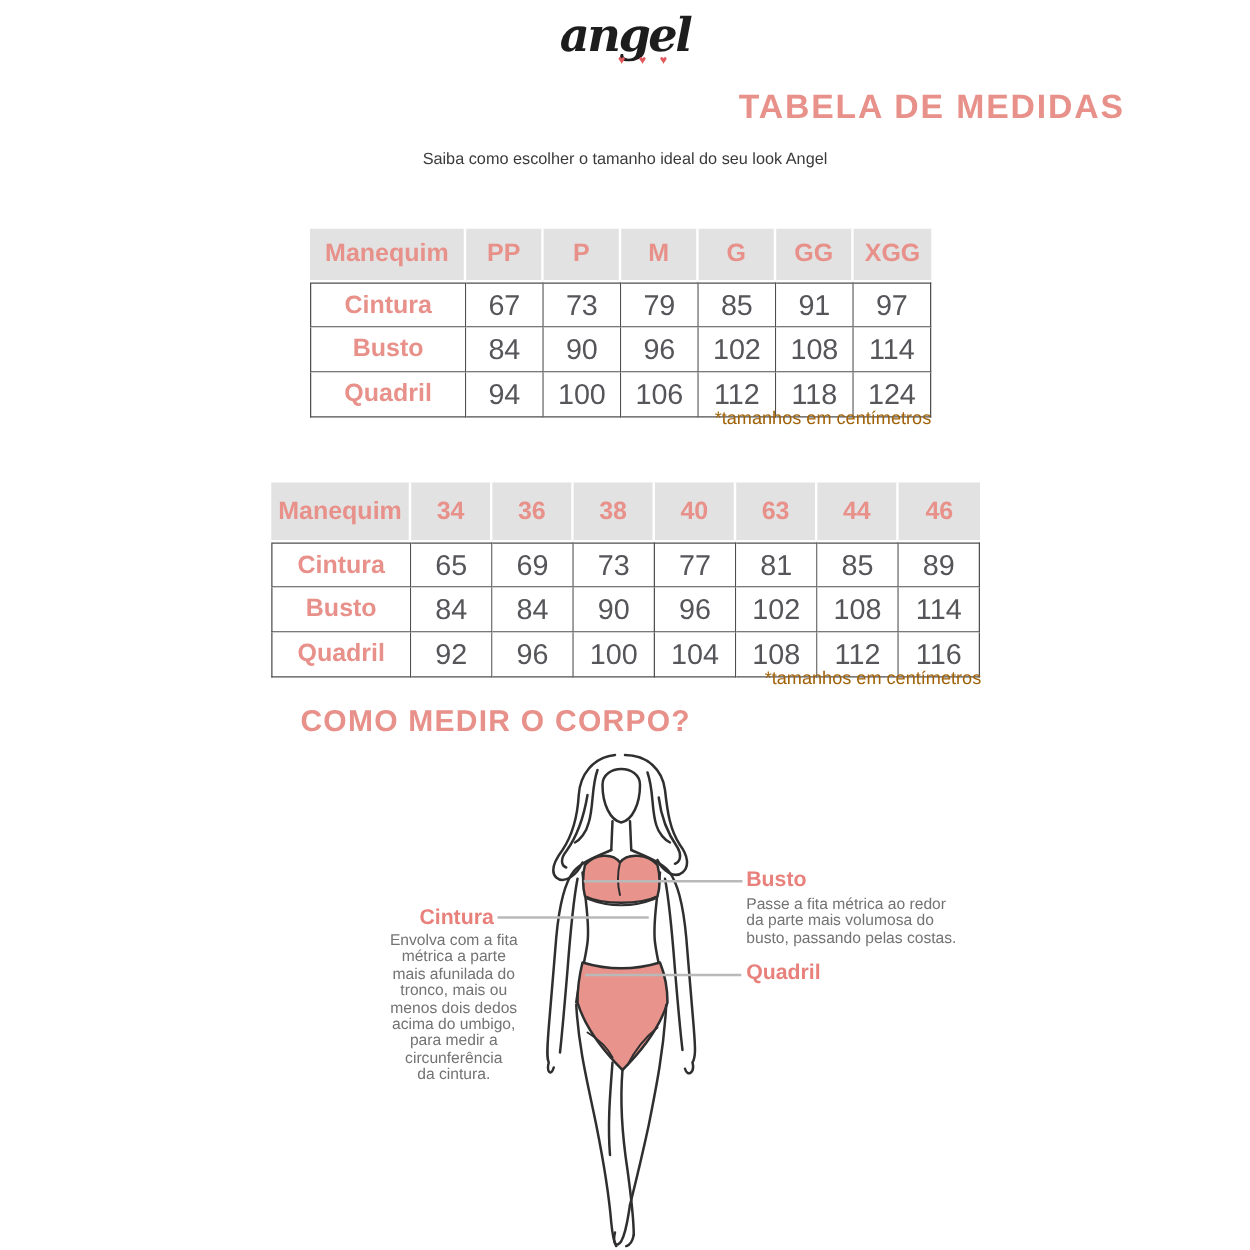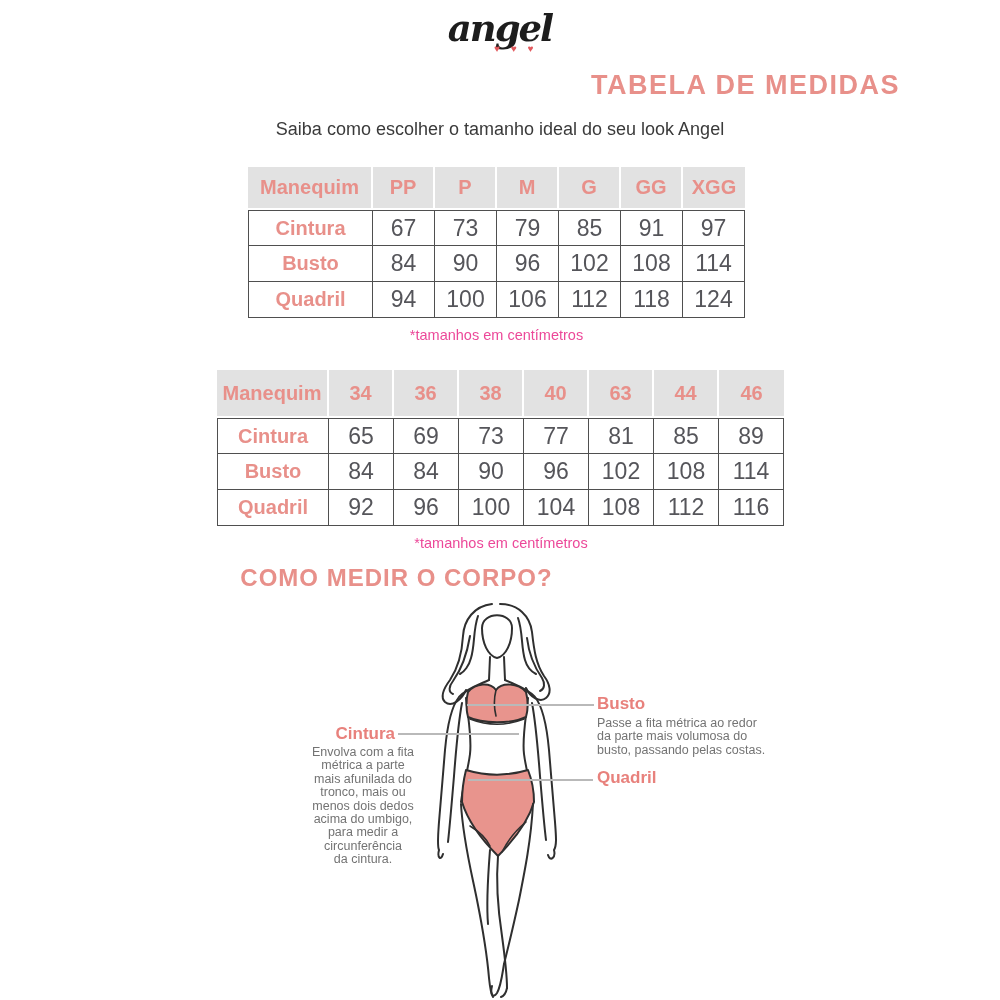--- a/index.html
+++ b/index.html
@@ -18,47 +18,47 @@
     display:block; font-size:10px; color:#e25a5e; letter-spacing:4px;
     margin-top:-4px; transform:translateX(16px);
   }
   
   .title {
     position:absolute; top:70px; left:0; width:900px; text-align:right;
     font-size:27px; font-weight:bold; letter-spacing:1.5px; color:#e8908a;
   }
   .subtitle {
     position:absolute; top:119px; left:0; width:1000px; text-align:center;
-    font-size:18px; color:#3a3a3a;
+    font-size:13px; color:#3a3a3a;
   }
   .section-title {
     position:absolute; top:564px; left:0; width:793px; text-align:center;
     font-size:24px; font-weight:bold; letter-spacing:1px; color:#e8908a;
   }
   
-  table { border-spacing:0; table-layout:fixed; position:absolute; }
+  table { border-spacing:0; table-layout:fixed; position:absolute;margin-top:16px; }
   th {
     background:#e2e2e2; color:#e8908a; font-weight:bold; font-size:20px;
     text-align:center; vertical-align:middle;
     border-right:2px solid #ffffff; border-bottom:2px solid #ffffff;
   }
   th:last-child { border-right:none; }
   td { text-align:center; vertical-align:middle; background:#ffffff;
        border-right:1px solid #4f4f4f; border-bottom:1px solid #4f4f4f; }
   td:first-child { border-left:1px solid #4f4f4f; }
   tbody tr:first-child td { border-top:1px solid #4f4f4f; }
   td.rowlabel { color:#e8908a; font-weight:bold; font-size:20px; }
   td.num { color:#55555a; font-size:23px; font-weight:400; }
   .t1 { left:248px; top:167px; }
   .t1 col { width:62px; } .t1 col.first { width:125px; }
   .t1 th { height:43px; } .t1 td { height:36px; }
   .t2 { left:217px; top:370px; }
   .t2 col { width:65px; } .t2 col.first { width:112px; }
   .t2 th { height:48px; } .t2 td { height:36px; }
-  .tnote { position:absolute; text-align:center; font-size:14.5px; color:#ec4899; }
+  .tnote { position:absolute; text-align:right; font-size:14.5px; color:#a16207; }
   .note1 { left:248px; top:327px; width:497px; }
   .note2 { left:217px; top:535px; width:568px; }
   
   .fig-svg { position:absolute; left:400px; top:598px; width:200px; height:400px; }
   .pointer { position:absolute; height:2px; background:#b9b9b9; }
   .line-busto   { left:467px; top:704px; width:127px; }
   .line-cintura { left:398px; top:733px; width:121px; }
   .line-quadril { left:468px; top:779px; width:125px; }
   .ann-label { position:absolute; font-size:17px; font-weight:bold; color:#e8817c; }
   .ann-text  { position:absolute; font-size:12.5px; line-height:13.4px; color:#737373; white-space:pre-line; }

